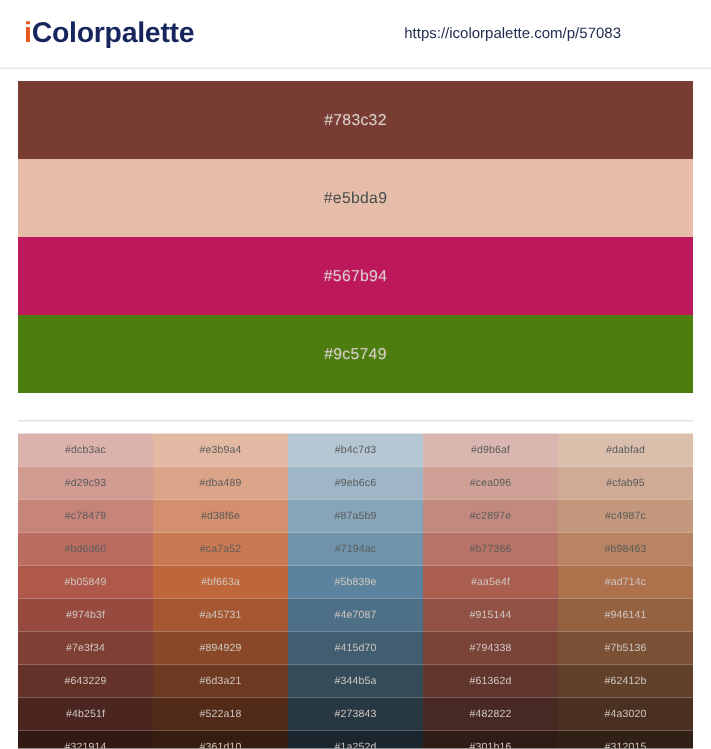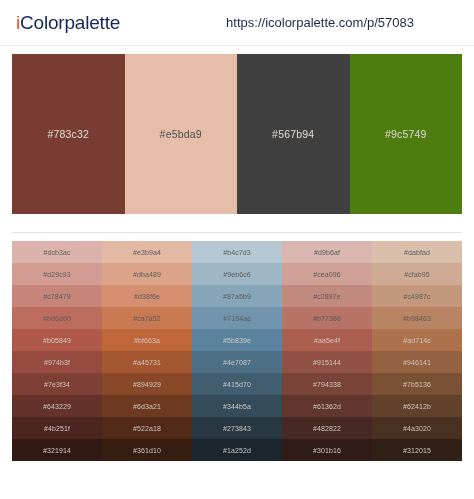--- a/index.html
+++ b/index.html
@@ -26,40 +26,41 @@
     height: 46px;
     display: flex;
     align-items: center;
     padding: 0 14px 0 16px;
     box-sizing: border-box;
     background: #ffffff;
     border-bottom: 1px solid #e9e9e9;
   }
   .logo {
     font-size: 19px;
-    font-weight: normal;
+    font-weight: bold;
     letter-spacing: -0.2px;
     white-space: nowrap;
   }
   .logo .logo-i { color: #e8551f; }
   .logo .logo-rest { color: #16255c; }
 
   .url {
     margin-left: auto;
     margin-right: 46px;
-    font-size: 13px;
+    font-size: 10px;
     color: #1d2a4d;
     white-space: nowrap;
   }
 
   
   .main-strip {
     display: flex;
     margin: 8px 12px 0 12px;
-    height: 160px;
+    height: 208px;
+    flex-direction: column;
   }
   .main-swatch {
     flex: 1 1 0;
     position: relative;
     display: flex;
     align-items: center;
     justify-content: center;
   }
   .main-swatch .hex {
     font-size: 10.5px;
@@ -107,21 +108,21 @@
     <div class="url">https://icolorpalette.com/p/57083</div>
   </div>
 
   <div class="main-strip">
       <div class="main-swatch dark" style="background: rgb(120, 60, 50);">
         <span class="hex">#783c32</span>
       </div>
       <div class="main-swatch" style="background: rgb(229, 189, 169);">
         <span class="hex">#e5bda9</span>
       </div>
-      <div class="main-swatch dark" style="background: #404040;">
+      <div class="main-swatch dark" style="background: #be185d;">
         <span class="hex">#567b94</span>
       </div>
       <div class="main-swatch dark" style="background: #4d7c0f;">
         <span class="hex">#9c5749</span>
       </div>
     </div>
 
   <div class="grid-wrap">
     <div class="grid">
         <div class="grid-row">

